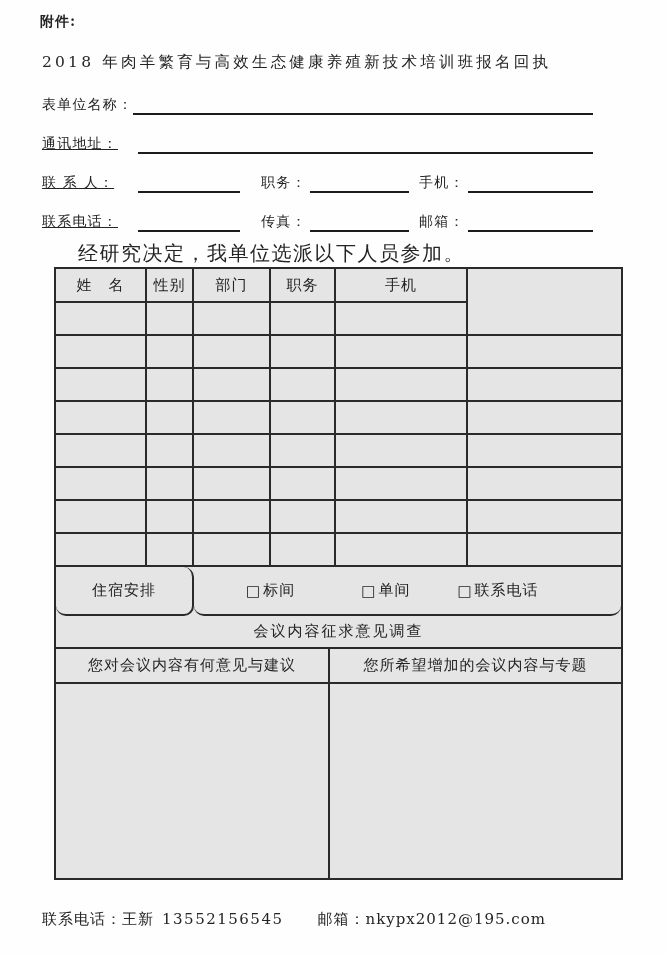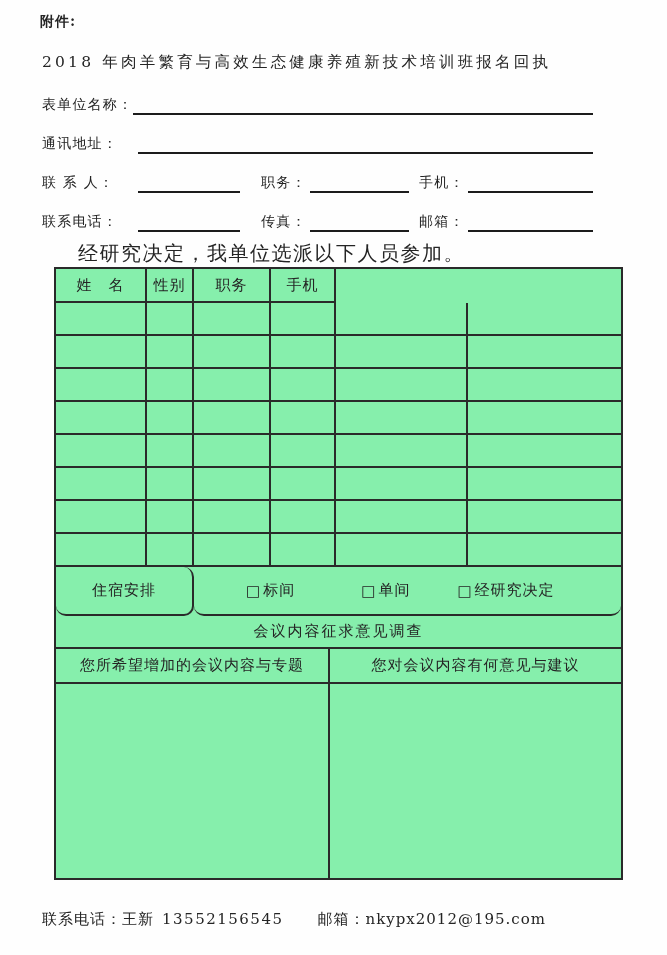--- a/index.html
+++ b/index.html
@@ -11,32 +11,32 @@
   }
   .attachment { position:absolute; top:13px; left:40px; font-size:14px; font-weight:bold; letter-spacing:1px; }
   .doc-title { position:absolute; top:52px; left:42px; font-size:15.5px; letter-spacing:3.2px; white-space:nowrap; }
 
   .form-area { position:absolute; top:76px; left:42px; width:551px; }
   .form-row { display:flex; align-items:flex-end; height:39px; }
   .lbl { font-size:14px; letter-spacing:1.2px; white-space:nowrap; line-height:21px; }
   .blank { height:20px; border-bottom:2px solid #1c1c1c; }
   .blank.bold { border-bottom-width:2.5px; }
   .grow { flex:1 1 auto; }
-  .l1 { width:96px; }
+  .l1 { width:96px;text-decoration:underline; }
   .b1 { width:102px; }
   .l2 { width:49px; margin-left:21px; }
   .b2 { width:99px; }
   .l3 { width:49px; margin-left:10px; }
 
   .decision { position:absolute; top:240px; left:42px; font-size:20px; letter-spacing:1.5px; text-indent:36px; }
 
   .table-block { position:absolute; top:267px; left:54px; width:569px; }
   .seal { font-size:15px; letter-spacing:1px; text-align:right; line-height:20px; margin-bottom:7px; }
 
-  .sheet { border:2px solid #2a2a2a; background:#86efac; }
+  .sheet { border:2px solid #2a2a2a; background:#e5e5e5; }
   .g6 { display:grid; grid-template-columns:91px 47px 77px 65px 132px 1fr; }
   .g-lodge { display:grid; grid-template-columns:138px 1fr; }
   .g-q { display:grid; grid-template-columns:274px 1fr; }
   .cell {
     border-right:2px solid #2a2a2a; border-bottom:2px solid #2a2a2a;
     display:flex; align-items:center; justify-content:center;
     font-size:15px; letter-spacing:1px; white-space:nowrap;
   }
   .g6 .cell:nth-child(6n) { border-right:none; }
   .t-head .cell { height:34px; }
@@ -93,20 +93,21 @@
 
   <div class="decision">经研究决定，我单位选派以下人员参加。</div>
 
   <div class="table-block">
 
     <div class="sheet">
 
       <div class="g6 t-head">
         <div class="cell">姓　名</div>
         <div class="cell">性别</div>
+        <div class="cell">部门</div>
         <div class="cell">职务</div>
         <div class="cell">手机</div>
       </div>
 
       <div class="g6 t-empty">
           <div class="cell"></div>
           <div class="cell"></div>
           <div class="cell"></div>
           <div class="cell"></div>
           <div class="cell"></div>
@@ -161,32 +162,32 @@
           <span class="opt opt1">
             <span class="box">□</span>
             <span>标间</span>
           </span>
           <span class="opt opt2">
             <span class="box">□</span>
             <span>单间</span>
           </span>
           <span class="opt opt3">
             <span class="box">□</span>
-            <span>经研究决定</span>
+            <span>联系电话</span>
           </span>
         </div>
       </div>
 
       <div class="t-survey">
         <div class="cell">会议内容征求意见调查</div>
       </div>
 
       <div class="g-q t-qhead">
+        <div class="cell">您对会议内容有何意见与建议</div>
         <div class="cell">您所希望增加的会议内容与专题</div>
-        <div class="cell">您对会议内容有何意见与建议</div>
       </div>
 
       <div class="g-q t-qbody">
         <div class="cell"></div>
         <div class="cell"></div>
       </div>
 
     </div>
   </div>
 

